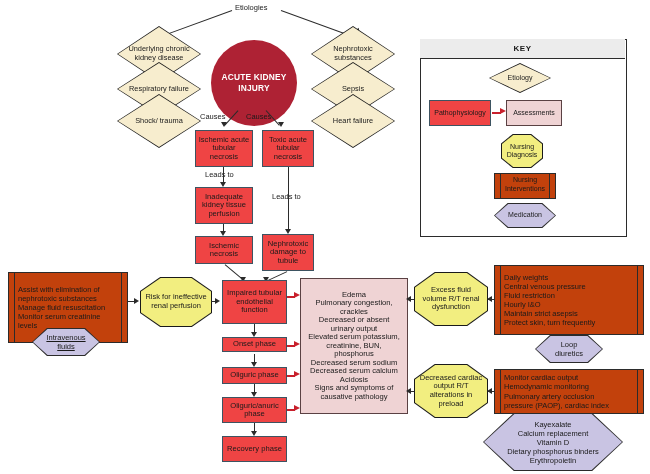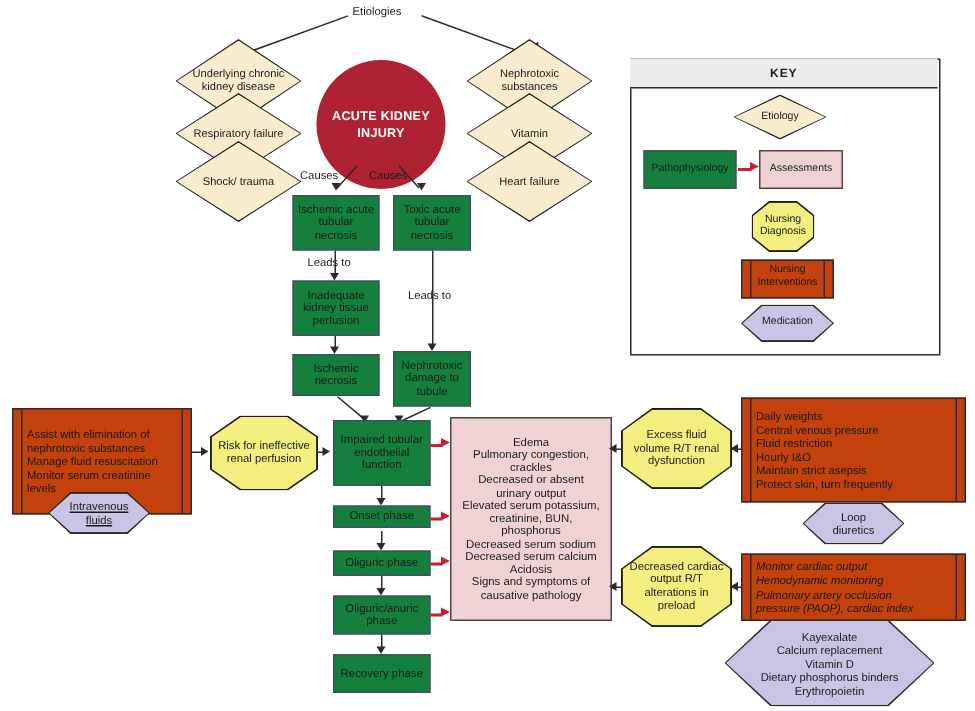--- a/index.html
+++ b/index.html
@@ -5,21 +5,21 @@
   html,body{margin:0;padding:0;background:#ffffff;}
   body{width:650px;height:474px;position:relative;
        font-family:"Liberation Sans","DejaVu Sans",sans-serif;
        color:#1a1a1a;overflow:hidden;}
   .node{position:absolute;box-sizing:border-box;display:flex;
         align-items:center;justify-content:center;text-align:center;
         line-height:1.12;}
   .lbl{position:absolute;font-size:7.5px;color:#1a1a1a;white-space:nowrap;}
 
   
-  .pbox{background:#15803d;border:1.1px solid #3d5361;font-size:7.6px;padding:2px;}
+  .pbox{background:#ef4444;border:1.1px solid #3d5361;font-size:7.6px;padding:2px;}
 
   
   .abox{background:#EFD3D4;border:1.1px solid #5a4143;font-size:7.6px;padding:3px;}
 
   
   .dia2{position:absolute;display:flex;align-items:center;justify-content:center;
       text-align:center;font-size:7.4px;line-height:1.15;
       background:#F7EDCE;
       clip-path:polygon(50% 0,100% 50%,50% 100%,0 50%);}
   .dia2-b{position:absolute;background:#1a1a1a;
@@ -99,21 +99,21 @@
   <span style="width:58px;">Shock/ trauma</span>
 </div>
 
 <div class="dia2-b" style="left:311px;top:26px;width:84px;height:56px;"></div>
 <div class="dia2" style="left:312px;top:27px;width:82px;height:54px;">
   <span style="width:60px;">Nephrotoxic substances</span>
 </div>
 
 <div class="dia2-b" style="left:311px;top:62px;width:84px;height:54px;"></div>
 <div class="dia2" style="left:312px;top:63px;width:82px;height:52px;">
-  <span style="width:60px;">Vitamin</span>
+  <span style="width:60px;">Sepsis</span>
 </div>
 
 <div class="dia2-b" style="left:311px;top:94px;width:84px;height:54px;"></div>
 <div class="dia2" style="left:312px;top:95px;width:82px;height:52px;">
   <span style="width:56px;">Heart failure</span>
 </div>
 
 <div class="circle" style="left:211px;top:40px;width:86px;height:86px;">
   <span style="width:66px;">ACUTE KIDNEY INJURY</span>
 </div>
@@ -279,21 +279,21 @@
 <div class="octa" style="left:415px;top:365px;width:72px;height:52px;">
   <span style="width:66px;">Decreased cardiac output R/T alterations in preload</span>
 </div>
 
 <div class="hline" style="left:408px;top:391px;width:6px;"></div>
 <div class="arr arr-l" style="left:406px;top:388px;"></div>
 
 <div class="hline" style="left:488px;top:391px;width:7px;"></div>
 <div class="arr arr-l" style="left:487px;top:388px;"></div>
 
-<div class="gbox" style="left:494px;top:369px;width:150px;height:45px;flex-direction:column;font-style:italic;">
+<div class="gbox" style="left:494px;top:369px;width:150px;height:45px;flex-direction:column;">
   <span>Monitor cardiac output</span>
   <span>Hemodynamic monitoring</span>
   <span>Pulmonary artery occlusion</span>
   <span>pressure (PAOP), cardiac index</span>
 </div>
 
 <div class="hexa-b" style="left:483px;top:413px;width:140px;height:58px;"></div>
 <div class="hexa" style="left:484px;top:414px;width:138px;height:56px;flex-direction:column;">
   <span>Kayexalate</span>
   <span>Calcium replacement</span>

